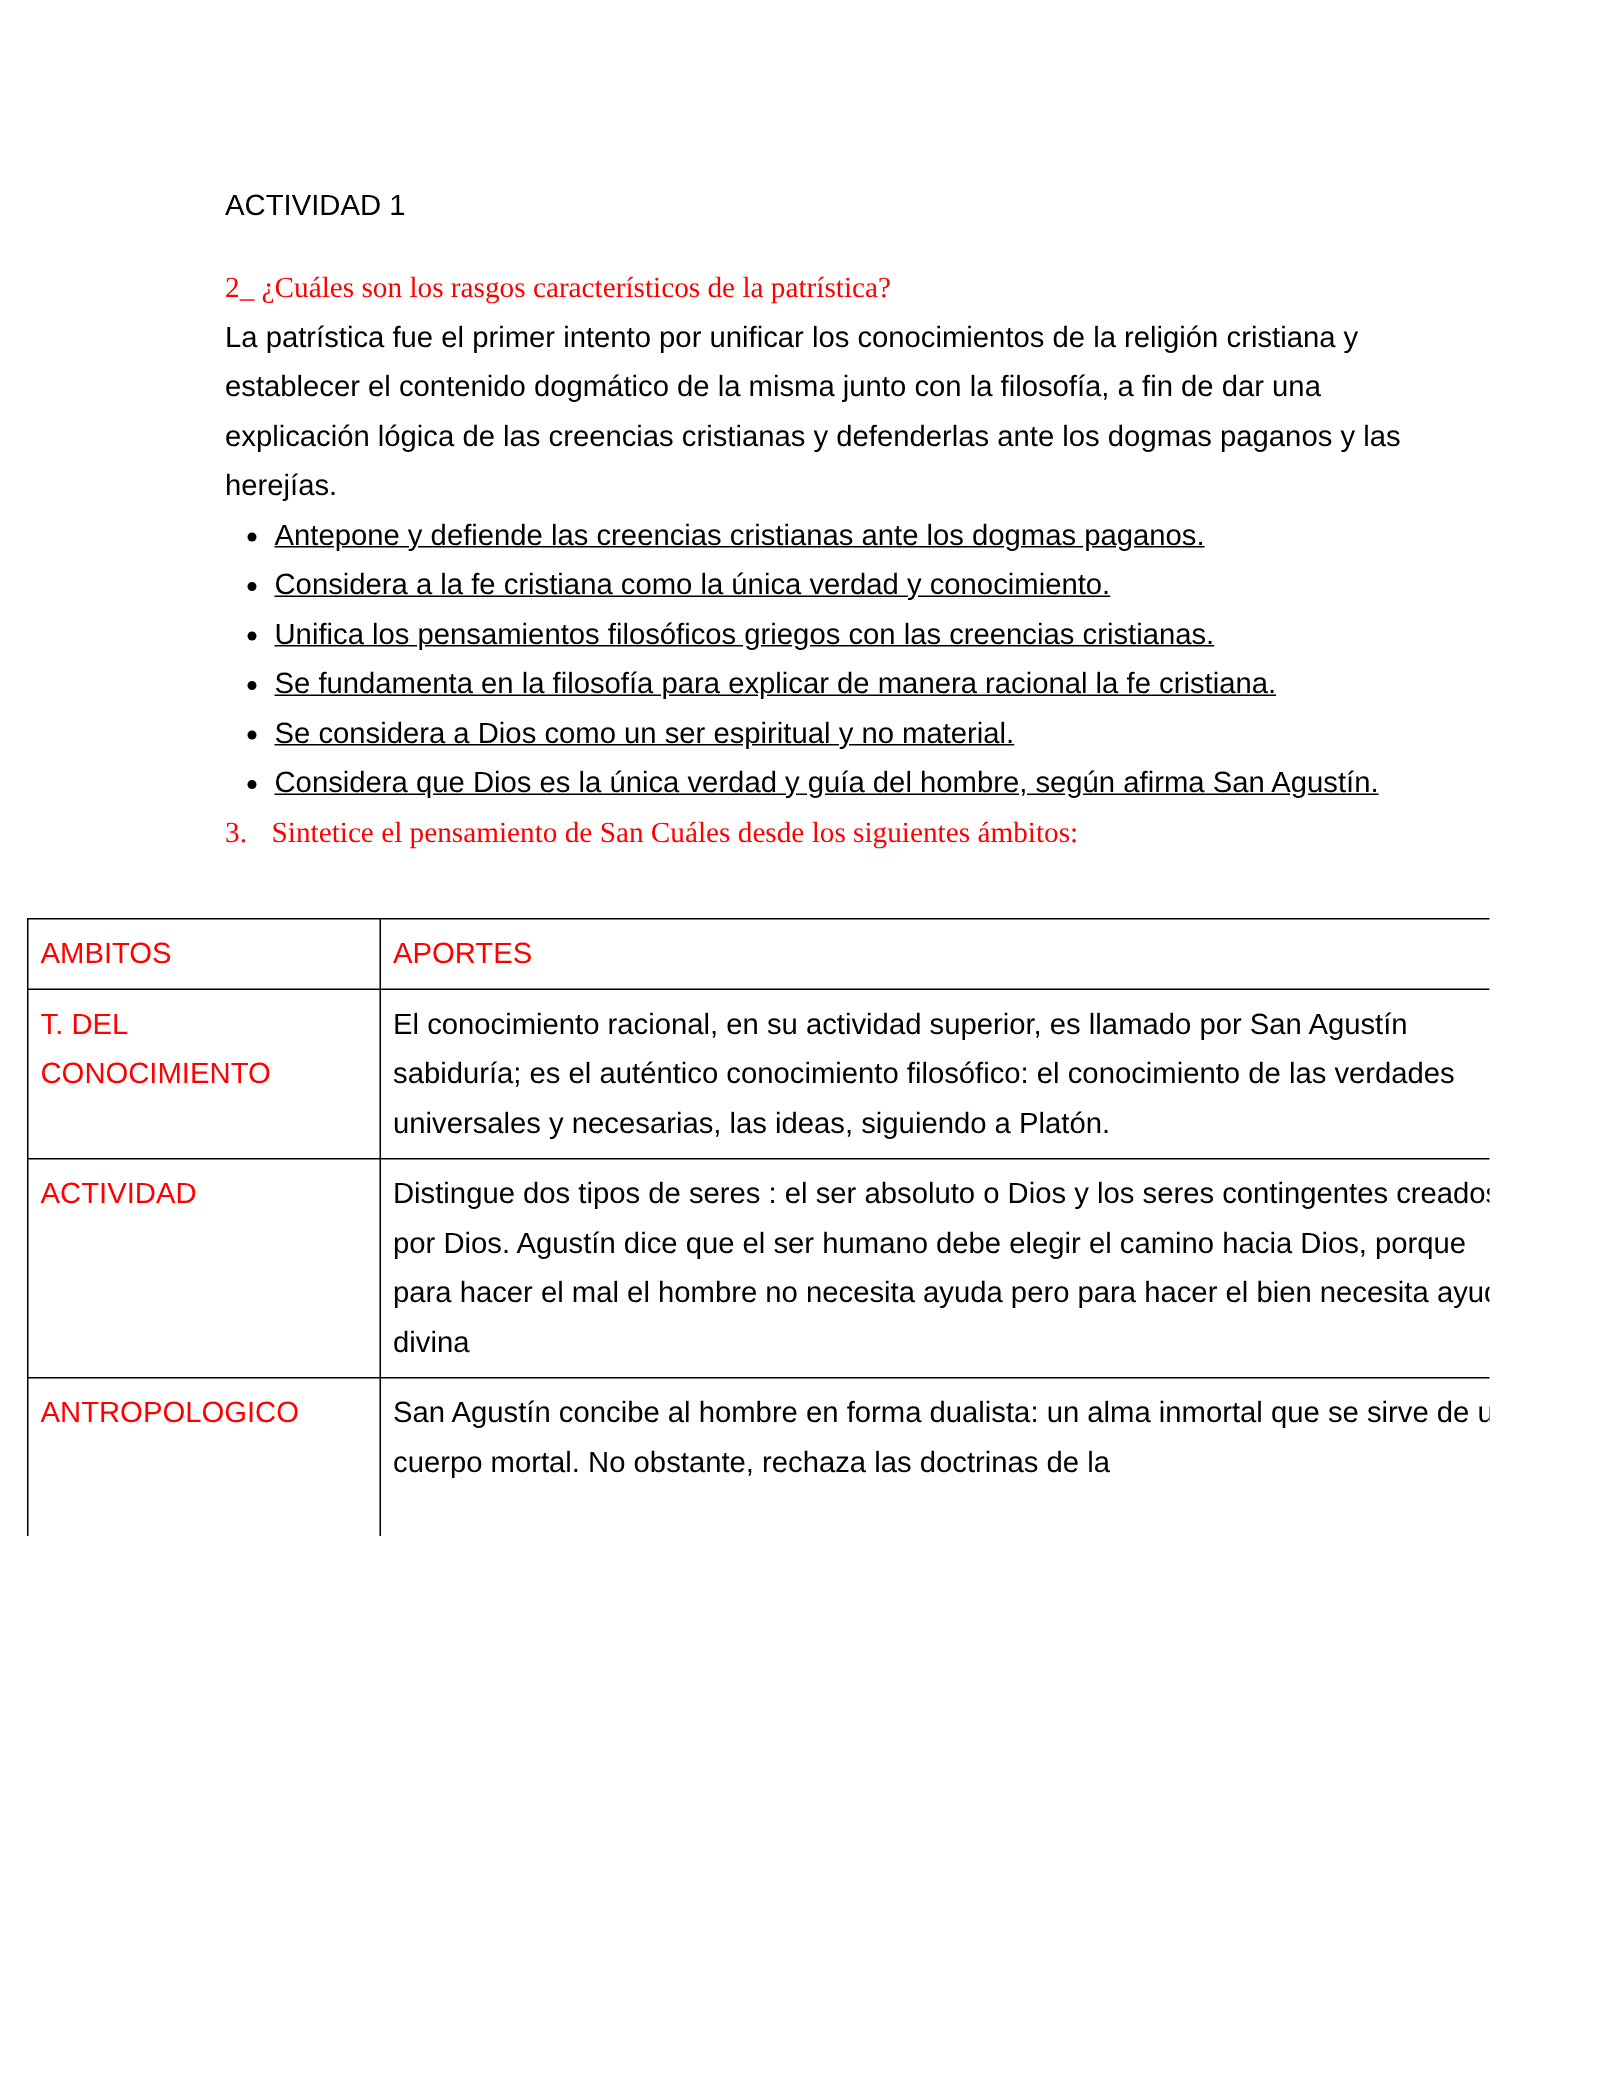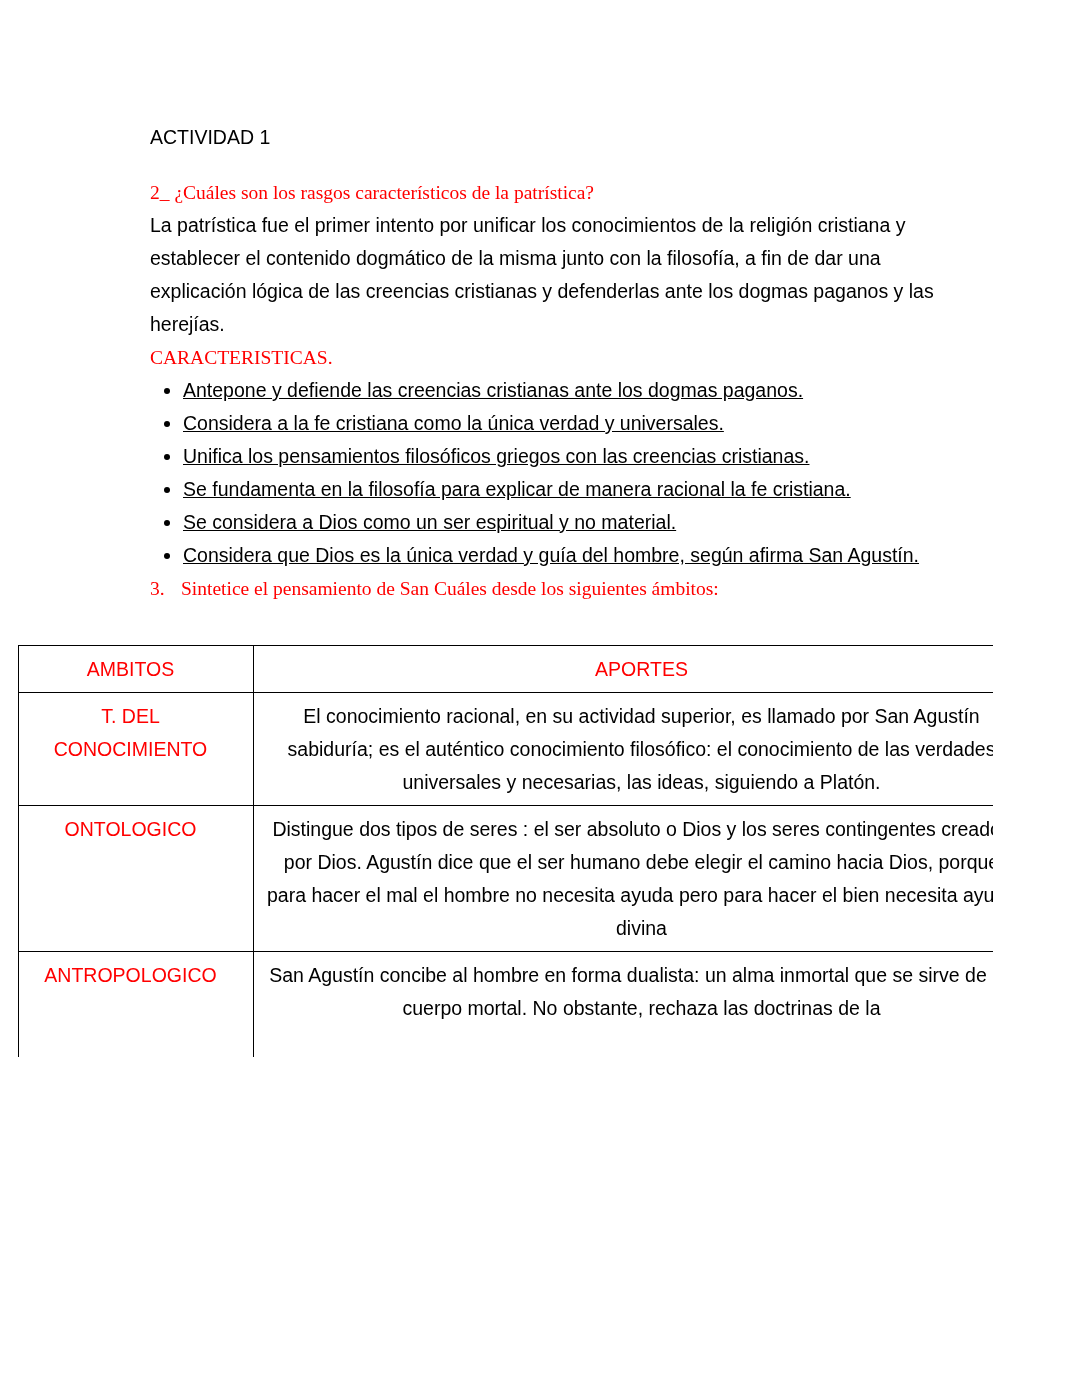--- a/index.html
+++ b/index.html
@@ -60,21 +60,21 @@
     table-layout: fixed;
     margin: 40px 0 0 18px;
     width: 1023px;
     font-size: 19.5px;
     line-height: 33px;
   }
   table.ambitos col.c1 { width: 235px; }
   table.ambitos th,
   table.ambitos td {
     border: 1px solid #000000;
-    text-align: center;
+    text-align: left;
     vertical-align: top;
     padding: 7px 19px 6px 8px;
     font-weight: normal;
   }
   table.ambitos th,
   td.ambito {
     color: #ff0000;
   }
   tr.cut td {
     border-bottom: none;
@@ -87,25 +87,24 @@
 <div class="page">
   <div class="content">
 
     <p class="title">ACTIVIDAD 1</p>
 
     <p class="q2 red">2_ ¿Cuáles son los rasgos característicos de la patrística?</p>
 
 
     <p class="para2">La patrística fue el primer intento por unificar los conocimientos de la religión cristiana y establecer el contenido dogmático de la misma junto con la filosofía, a fin de dar una explicación lógica de las creencias cristianas y defenderlas ante los dogmas paganos y las herejías.</p>
 
-    <p class="caract red">CARACTERISTICAS.</p>
 
     <ul class="bullets">
       <li>Antepone y defiende las creencias cristianas ante los dogmas paganos.</li>
-      <li>Considera a la fe cristiana como la única verdad y universales.</li>
+      <li>Considera a la fe cristiana como la única verdad y conocimiento.</li>
       <li>Unifica los pensamientos filosóficos griegos con las creencias cristianas.</li>
       <li>Se fundamenta en la filosofía para explicar de manera racional la fe cristiana.</li>
       <li>Se considera a Dios como un ser espiritual y no material.</li>
       <li>Considera que Dios es la única verdad y guía del hombre, según afirma San Agustín.</li>
     </ul>
 
     <p class="q3 red">
       <span class="q3num">3.</span><span>Sintetice el pensamiento de San Cuáles desde los siguientes ámbitos:</span>
     </p>
 
@@ -121,21 +120,21 @@
         <th>AMBITOS</th>
         <th>APORTES</th>
       </tr>
     </thead>
     <tbody>
       <tr>
         <td class="ambito">T. DEL CONOCIMIENTO</td>
         <td>El conocimiento racional, en su actividad superior, es llamado por San Agustín sabiduría; es el auténtico conocimiento filosófico: el conocimiento de las verdades universales y necesarias, las ideas, siguiendo a Platón.</td>
       </tr>
       <tr>
-        <td class="ambito">ONTOLOGICO</td>
+        <td class="ambito">ACTIVIDAD</td>
         <td>Distingue dos tipos de seres : el ser absoluto o Dios y los seres contingentes creados por Dios. Agustín dice que el ser humano debe elegir el camino hacia Dios, porque para hacer el mal el hombre no necesita ayuda pero para hacer el bien necesita ayuda divina</td>
       </tr>
       <tr class="cut">
         <td class="ambito">ANTROPOLOGICO</td>
         <td>San Agustín concibe al hombre en forma dualista: un alma inmortal que se sirve de un cuerpo mortal. No obstante, rechaza las doctrinas de la</td>
       </tr>
     </tbody>
   </table>
 </div>
 

